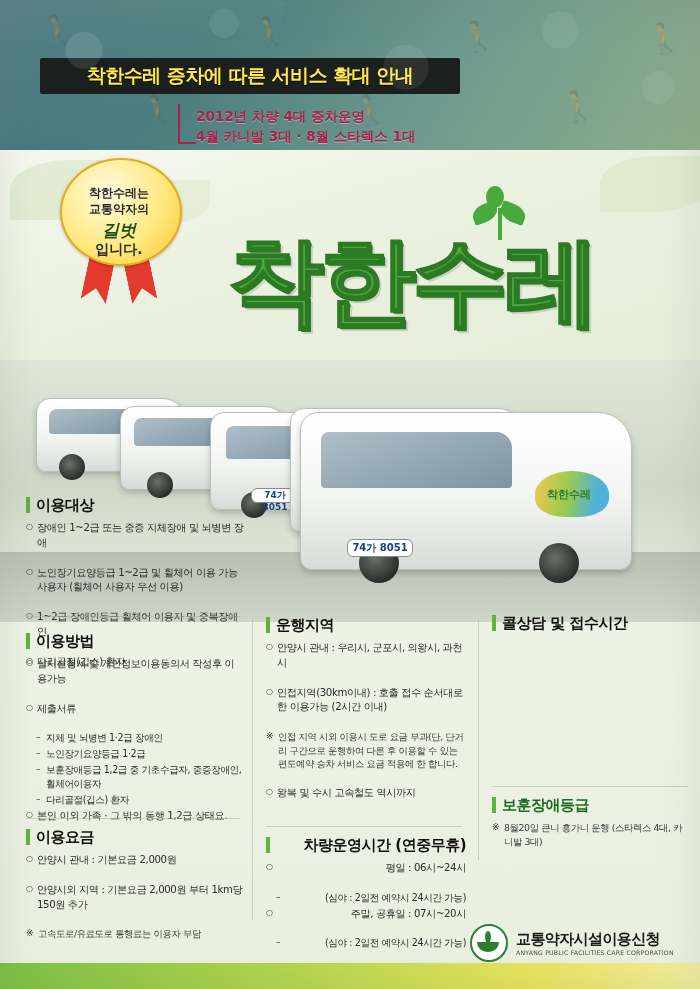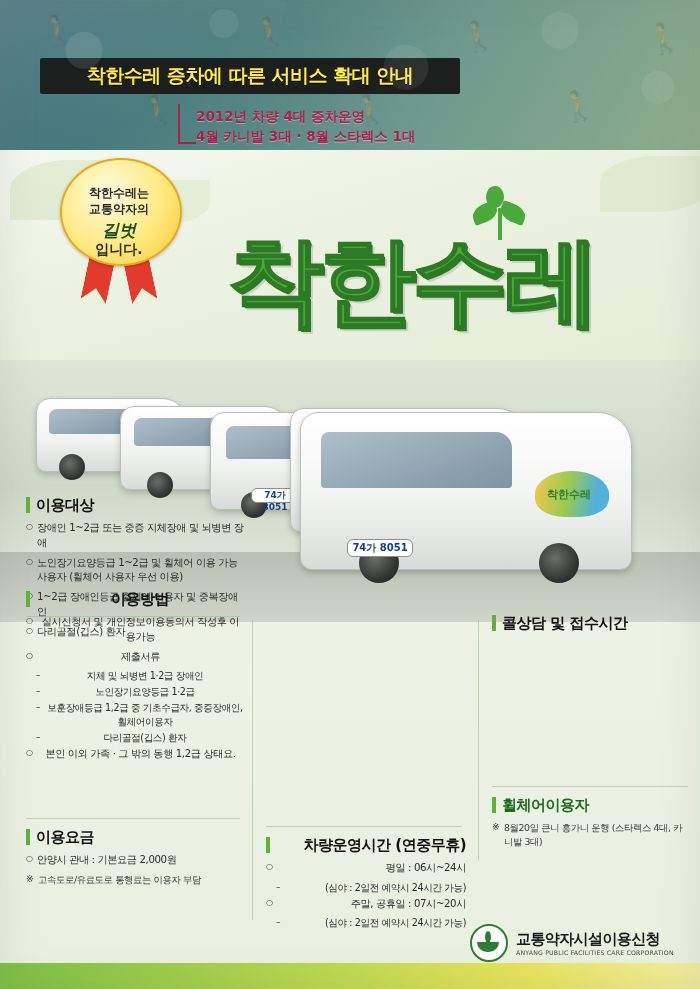--- a/index.html
+++ b/index.html
@@ -157,21 +157,21 @@
   .sec h3{
     margin:0 0 6px 0;font-size:15px;color:#13100f;font-weight:bold;letter-spacing:-.5px;
     padding-left:10px;position:relative;
   }
   .sec h3:before{
     content:"";position:absolute;left:0;top:1px;width:4px;height:16px;background:#5fb33a;
   }
   .sec h3.green{color:#1d6b22;}
   .sec ul{margin:0;padding:0;list-style:none;}
   .sec li{
-    font-size:10.2px;color:#2b2b2b;line-height:1.45;margin-bottom:5px;
+    font-size:10.2px;color:#2b2b2b;line-height:1.45;margin-bottom:15px;
     padding-left:11px;position:relative;letter-spacing:-.4px;
   }
   .sec li:before{
     content:"○";position:absolute;left:0;top:0;font-size:8px;color:#2b2b2b;
   }
   .sec li.plain:before{content:"";}
   .sec li.sub{padding-left:20px;margin-bottom:2px;font-size:9.6px;}
   .sec li.sub:before{content:"–";left:10px;font-size:9px;}
   .sec li.note:before{content:"※";font-size:9px;left:0;}
   .sec li.note{padding-left:12px;color:#3a3a3a;font-size:9.4px;}
@@ -299,66 +299,78 @@
     <ul>
       <li>장애인 1~2급 또는 중증 지체장애 및 뇌병변 장애</li>
       <li>노인장기요양등급 1~2급 및 휠체어 이용
 가능 사용자 (휠체어 사용자 우선 이용)</li>
       <li>1~2급 장애인등급 휠체어 이용자 및 중복장애인</li>
       <li>다리골절(깁스) 환자</li>
     </ul>
   </div>
   <div class="divline" style="left:26px;top:616px;width:214px;"></div>
 
-  <div class="sec" style="left:26px;top:590px;width:218px;text-align:center;">
+  <div class="sec" style="left:26px;top:632px;width:218px;">
     <h3>이용방법</h3>
     <ul>
       <li>실시신청서 및 개인정보이용동의서 작성후 이용가능</li>
       <li>제출서류</li>
       <li class="sub">지체 및 뇌병변 1·2급 장애인</li>
       <li class="sub">노인장기요양등급 1·2급</li>
       <li class="sub">보훈장애등급 1,2급 중 기초수급자, 중증장애인,
 휠체어이용자</li>
       <li class="sub">다리골절(깁스) 환자</li>
       <li>본인 이외 가족 · 그 밖의 동행 1,2급 상태요.</li>
     </ul>
   </div>
   <div class="divline" style="left:26px;top:818px;width:214px;"></div>
 
   <div class="sec" style="left:26px;top:828px;width:218px;">
     <h3>이용요금</h3>
     <ul>
       <li>안양시 관내 : 기본요금 2,000원</li>
+      <li>안양시외 지역 : 기본요금 2,000원 부터 1km당
+150원 추가</li>
       <li class="note">고속도로/유료도로 통행료는 이용자 부담</li>
     </ul>
   </div>
 
   <div class="vdiv" style="left:252px;top:620px;height:300px;"></div>
 
+  <div class="sec" style="left:266px;top:616px;width:200px;">
+    <h3>운행지역</h3>
+    <ul>
+      <li>안양시 관내 : 우리시, 군포시, 의왕시, 과천시</li>
+      <li>인접지역(30km이내) : 호출 접수 순서대로 한 이용가능
+(2시간 이내)</li>
+      <li class="note">인접 지역 시외 이용시 도로 요금 부과(단, 단거리 구간으로 운행하여 다른 후 이용할 수 있는 편도예약 승차 서비스 요금 적용에 한 합니다.</li>
+      <li>왕복 및 수시 고속철도 역시까지</li>
+    </ul>
+  </div>
   <div class="divline" style="left:266px;top:826px;width:196px;"></div>
 
   <div class="sec" style="left:266px;top:836px;width:200px;text-align:right;">
     <h3>차량운영시간 (연중무휴)</h3>
     <ul>
       <li>평일 : 06시~24시</li>
       <li class="sub">(심야 : 2일전 예약시 24시간 가능)</li>
       <li>주말, 공휴일 : 07시~20시</li>
       <li class="sub">(심야 : 2일전 예약시 24시간 가능)</li>
     </ul>
   </div>
 
   <div class="vdiv" style="left:478px;top:620px;height:240px;"></div>
 
   <div class="sec" style="left:492px;top:614px;width:196px;">
     <h3>콜상담 및 접수시간</h3>
   </div>
   <div class="divline" style="left:492px;top:786px;width:196px;"></div>
 
   <div class="sec" style="left:492px;top:796px;width:196px;">
-    <h3 class="green">휠체어이용자</h3>
+    <h3 class="green">보훈장애등급</h3>
     <ul>
       <li class="note">8월20일 큰니 흥가니 운행
 (스타렉스 4대, 카니발 3대)</li>
     </ul>
   </div>
 
   <div class="footer">
     <div class="mark"></div>
     <div>
       <div class="ft1">교통약자시설이용신청</div>

